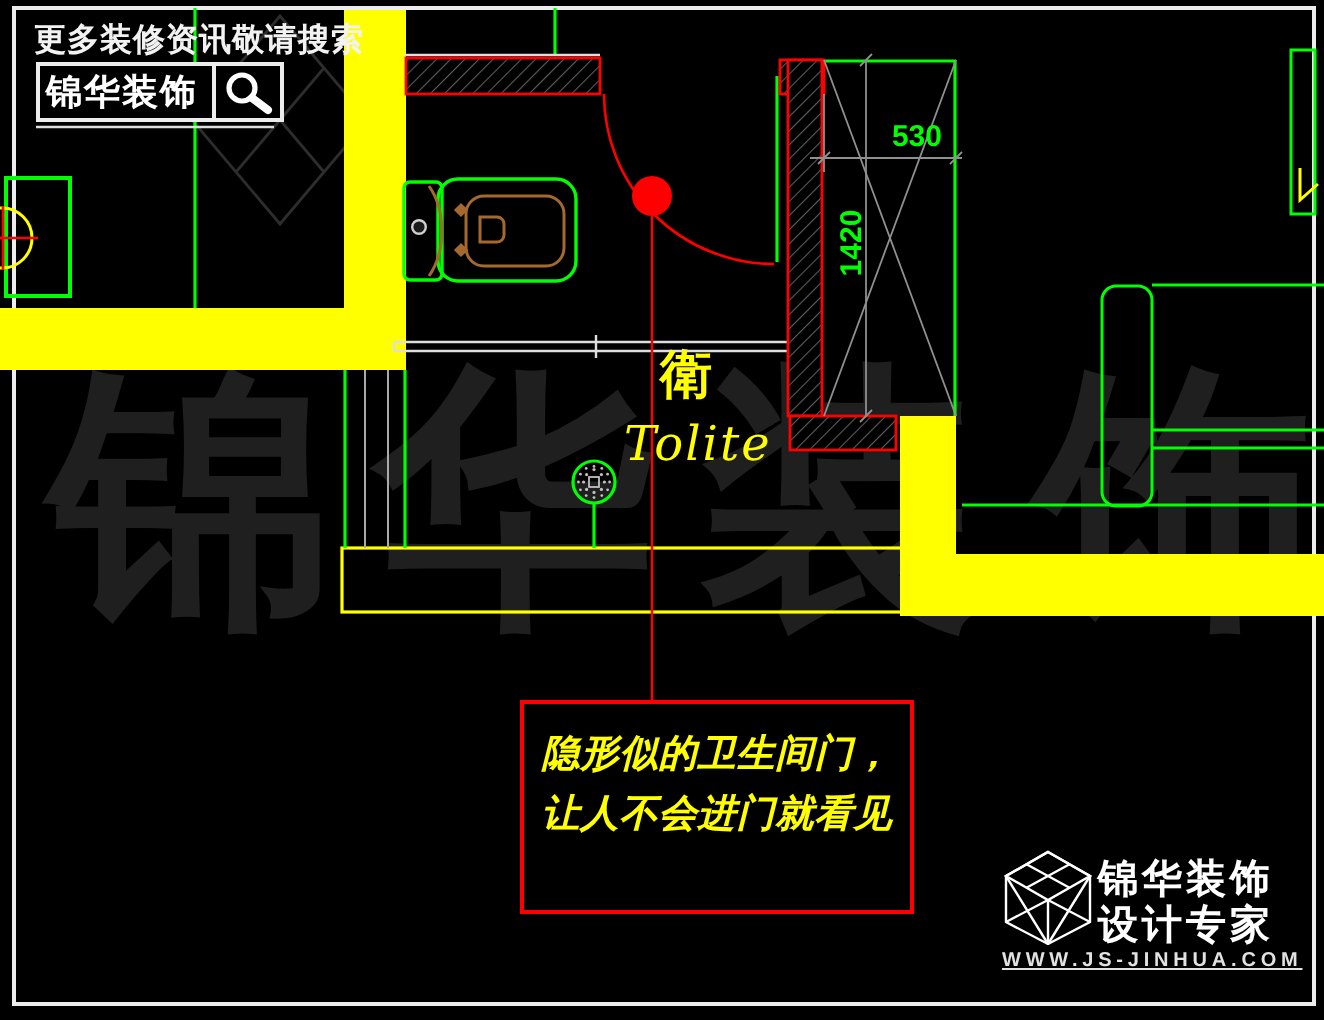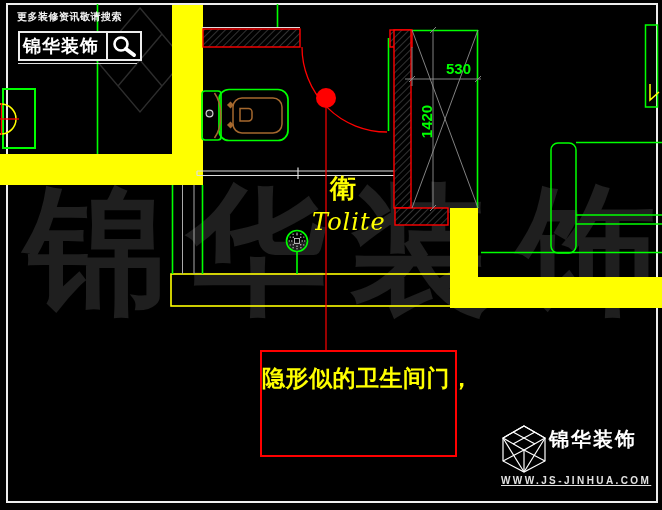--- a/index.html
+++ b/index.html
@@ -3,42 +3,42 @@
 <meta charset="utf-8">
 <style>
   html,body{margin:0;padding:0;background:#000;}
   .canvas{position:relative;width:662px;height:510px;background:#000;overflow:hidden;
           font-family:"Liberation Sans",sans-serif;}
   .abs{position:absolute;}
   
   .wm-char{position:absolute;top:180px;font-family:"DejaVu Serif",serif;font-weight:bold;
            font-size:140px;line-height:1;color:#1f1f1f;user-select:none;}
   
-  .promo-tagline{position:absolute;left:17px;top:10px;color:#f2f2f2;font-size:10px;
+  .promo-tagline{position:absolute;left:17px;top:10px;color:#f2f2f2;font-size:16px;
                  font-weight:bold;letter-spacing:0.5px;white-space:nowrap;}
   .promo-box{position:absolute;left:18px;top:31px;width:120px;height:26px;border:2px solid #ededed;
              background:#000;display:flex;align-items:center;}
   .promo-brand{flex:1;color:#fff;font-family:"DejaVu Serif",serif;font-weight:bold;
                font-size:18px;letter-spacing:1px;padding-left:3px;white-space:nowrap;}
   .promo-divider{width:0;height:26px;border-left:2px solid #ededed;}
   .promo-iconwrap{width:32px;display:flex;justify-content:center;align-items:center;}
   
   .room-cn{position:absolute;left:330px;top:175px;color:#ffff00;font-size:26px;font-weight:bold;
            font-family:"DejaVu Serif",serif;line-height:1;}
   .room-en{position:absolute;left:312px;top:210px;color:#ffff00;font-size:24px;font-style:italic;
            font-family:"DejaVu Serif",serif;letter-spacing:1px;line-height:1;}
   .dim{color:#00ff00;font-size:15px;font-weight:bold;line-height:1;white-space:nowrap;}
   .dim-w{position:absolute;left:437px;top:61px;width:34px;text-align:right;}
   .dim-h{position:absolute;left:404px;top:114px;width:44px;height:15px;text-align:center;
          transform:rotate(-90deg);}
   
   .note-box{position:absolute;left:260px;top:350px;width:193px;height:92px;border:2px solid #ff0000;
             background:#000;text-align:center;padding-top:11px;}
-  .note-line{color:#ffff00;font-size:23px;font-weight:bold;line-height:30px;
-             letter-spacing:0.5px;white-space:nowrap;}
+  .note-line{color:#ffff00;font-size:19px;font-weight:bold;line-height:30px;
+             letter-spacing:0.5px;white-space:nowrap;font-style:italic;}
   
   .f-brand{position:absolute;left:549px;color:#fff;font-family:"DejaVu Serif",serif;
            font-weight:bold;font-size:20px;letter-spacing:2px;line-height:1;white-space:nowrap;}
   .f-site{position:absolute;left:501px;top:475px;color:#e2e2e2;font-size:10px;font-weight:bold;
           letter-spacing:2.4px;white-space:nowrap;text-decoration:underline;}
 </style>
 </head>
 <body>
 
 <div class="canvas">
@@ -195,31 +195,33 @@
   </div>
 
   <div class="room-cn">衛</div>
   <div class="room-en">Tolite</div>
 
   <div class="dim dim-w">530</div>
   <div class="dim dim-h">1420</div>
 
   <div class="note-box">
     <div class="note-line">隐形似的卫生间门，</div>
+    <div class="note-line">让人不会进门就看见</div>
   </div>
 
   <div class="abs" style="left:502px;top:425px">
     <svg width="44" height="48" viewBox="0 0 44 48" fill="none" stroke="#fff" stroke-width="1.2">
       <polygon points="22,1 43,13 43,36 22,47 1,36 1,13"></polygon>
       <polygon points="22,1 43,13 22,25 1,13"></polygon>
       <line x1="22" y1="25" x2="22" y2="47"></line>
       <line x1="11" y1="7" x2="33" y2="19"></line>
         <line x1="33" y1="7" x2="11" y2="19"></line>
       <line x1="1" y1="13" x2="22" y2="47"></line>
         <line x1="22" y1="25" x2="1" y2="36"></line>
       <line x1="43" y1="13" x2="22" y2="47"></line>
         <line x1="22" y1="25" x2="43" y2="36"></line>
     </svg>
   </div>
   <div class="f-brand" style="top:429px">锦华装饰</div>
+  <div class="f-brand" style="top:452px">设计专家</div>
   <div class="f-site">WWW.JS-JINHUA.COM</div>
 
 </div>
 
 </body></html>

